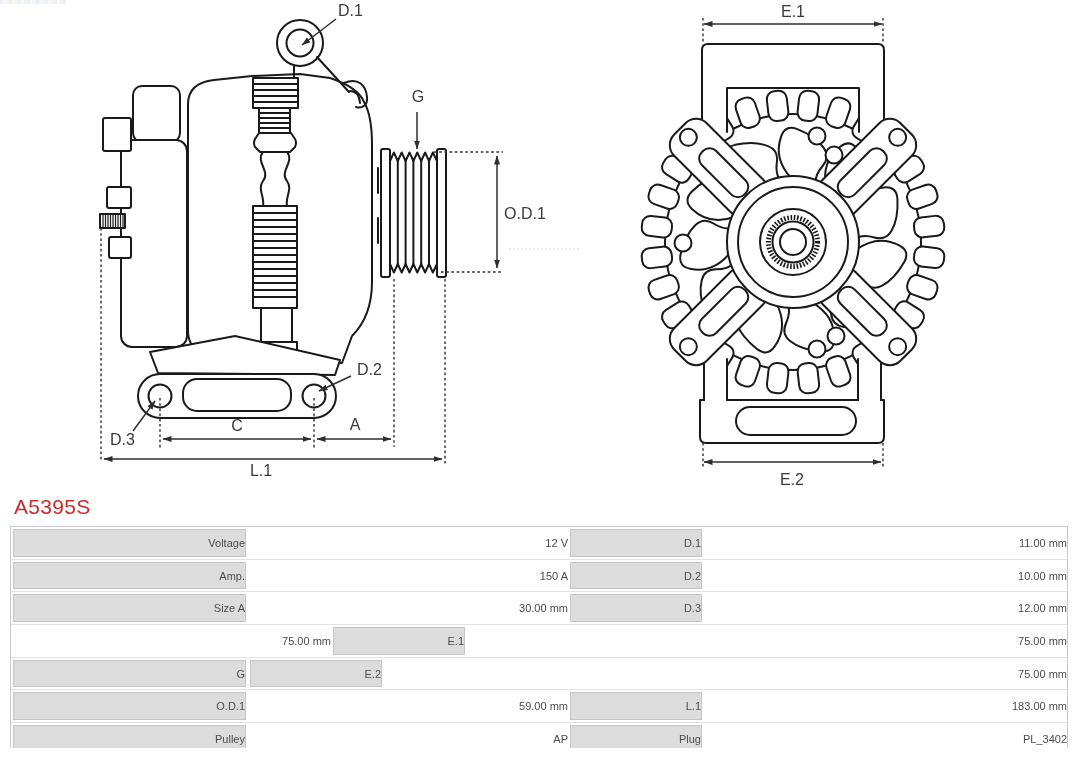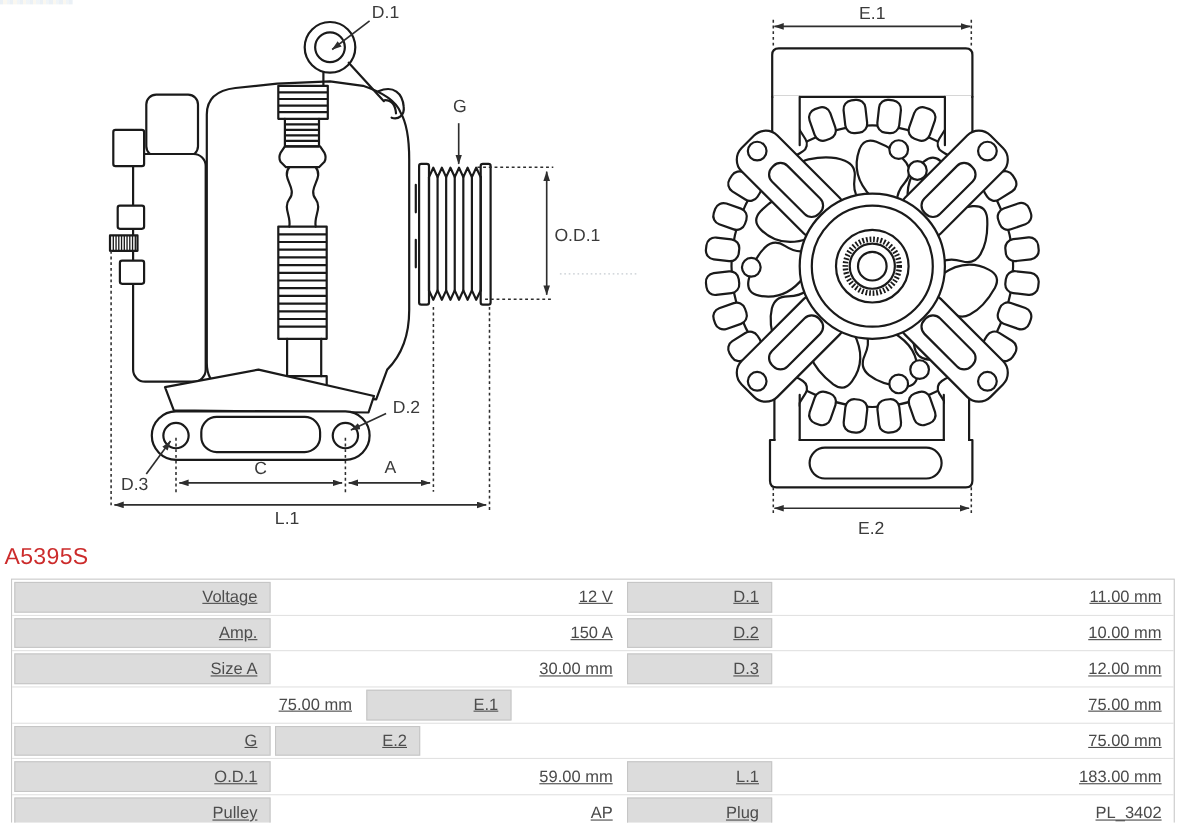--- a/index.html
+++ b/index.html
@@ -15,29 +15,29 @@
   .fw{fill:#fff;stroke:#1a1a1a;stroke-width:2;stroke-linejoin:round;}
   .fwn{fill:#fff;stroke:none;}
   .dim{fill:none;stroke:#2e2e2e;stroke-width:1.5;}
   .dot{fill:none;stroke:#2e2e2e;stroke-width:1.4;stroke-dasharray:2.6 2.6;}
   .dotf{fill:none;stroke:#c6ccd1;stroke-width:1.2;stroke-dasharray:1.5 2.5;}
   .lbl{fill:#3a3a3a;font-size:16px;font-family:"Liberation Sans",sans-serif;}
   .knurl{fill:none;stroke:#1a1a1a;stroke-width:5;stroke-dasharray:1.6 1.7;}
   #fins rect,#blades path,#arms rect,#arms circle{fill:#fff;stroke:#1a1a1a;stroke-width:2;stroke-linejoin:round;}
 
   
-  .part-number{position:absolute;left:4px;top:495px;font-size:21px;letter-spacing:.3px;
+  .part-number{position:absolute;left:14px;top:495px;font-size:21px;letter-spacing:.3px;
         color:#cc2b2b;font-weight:400;cursor:pointer;}
 
   
   .spec-table{position:absolute;left:10px;top:526px;width:1056px;border:1px solid #c9c9c9;background:#fff;}
   .spec-row{display:flex;height:32.7px;box-sizing:border-box;align-items:stretch;}
   .spec-row:not(:last-child){border-bottom:1px solid #e2e2e2;}
   .cell{box-sizing:border-box;display:flex;align-items:center;justify-content:flex-end;
-        font-size:15px;color:#4a4a4a;padding-right:11px;overflow:hidden;white-space:nowrap;text-decoration:underline;}
+        font-size:11px;color:#4a4a4a;overflow:hidden;white-space:nowrap;}
   .cell.label{background:#dcdcdc;border:1px solid #c6c6c6;margin:2px;color:#4d4d4d;}
   .c1{flex:0 0 233px;}
   .c2{flex:0 0 320px;text-align:center;}
   .c3{flex:0 0 132px;}
   .c4{flex:1 1 auto;}
 </style>
 </head>
 <body>
 
 <div class="page">

